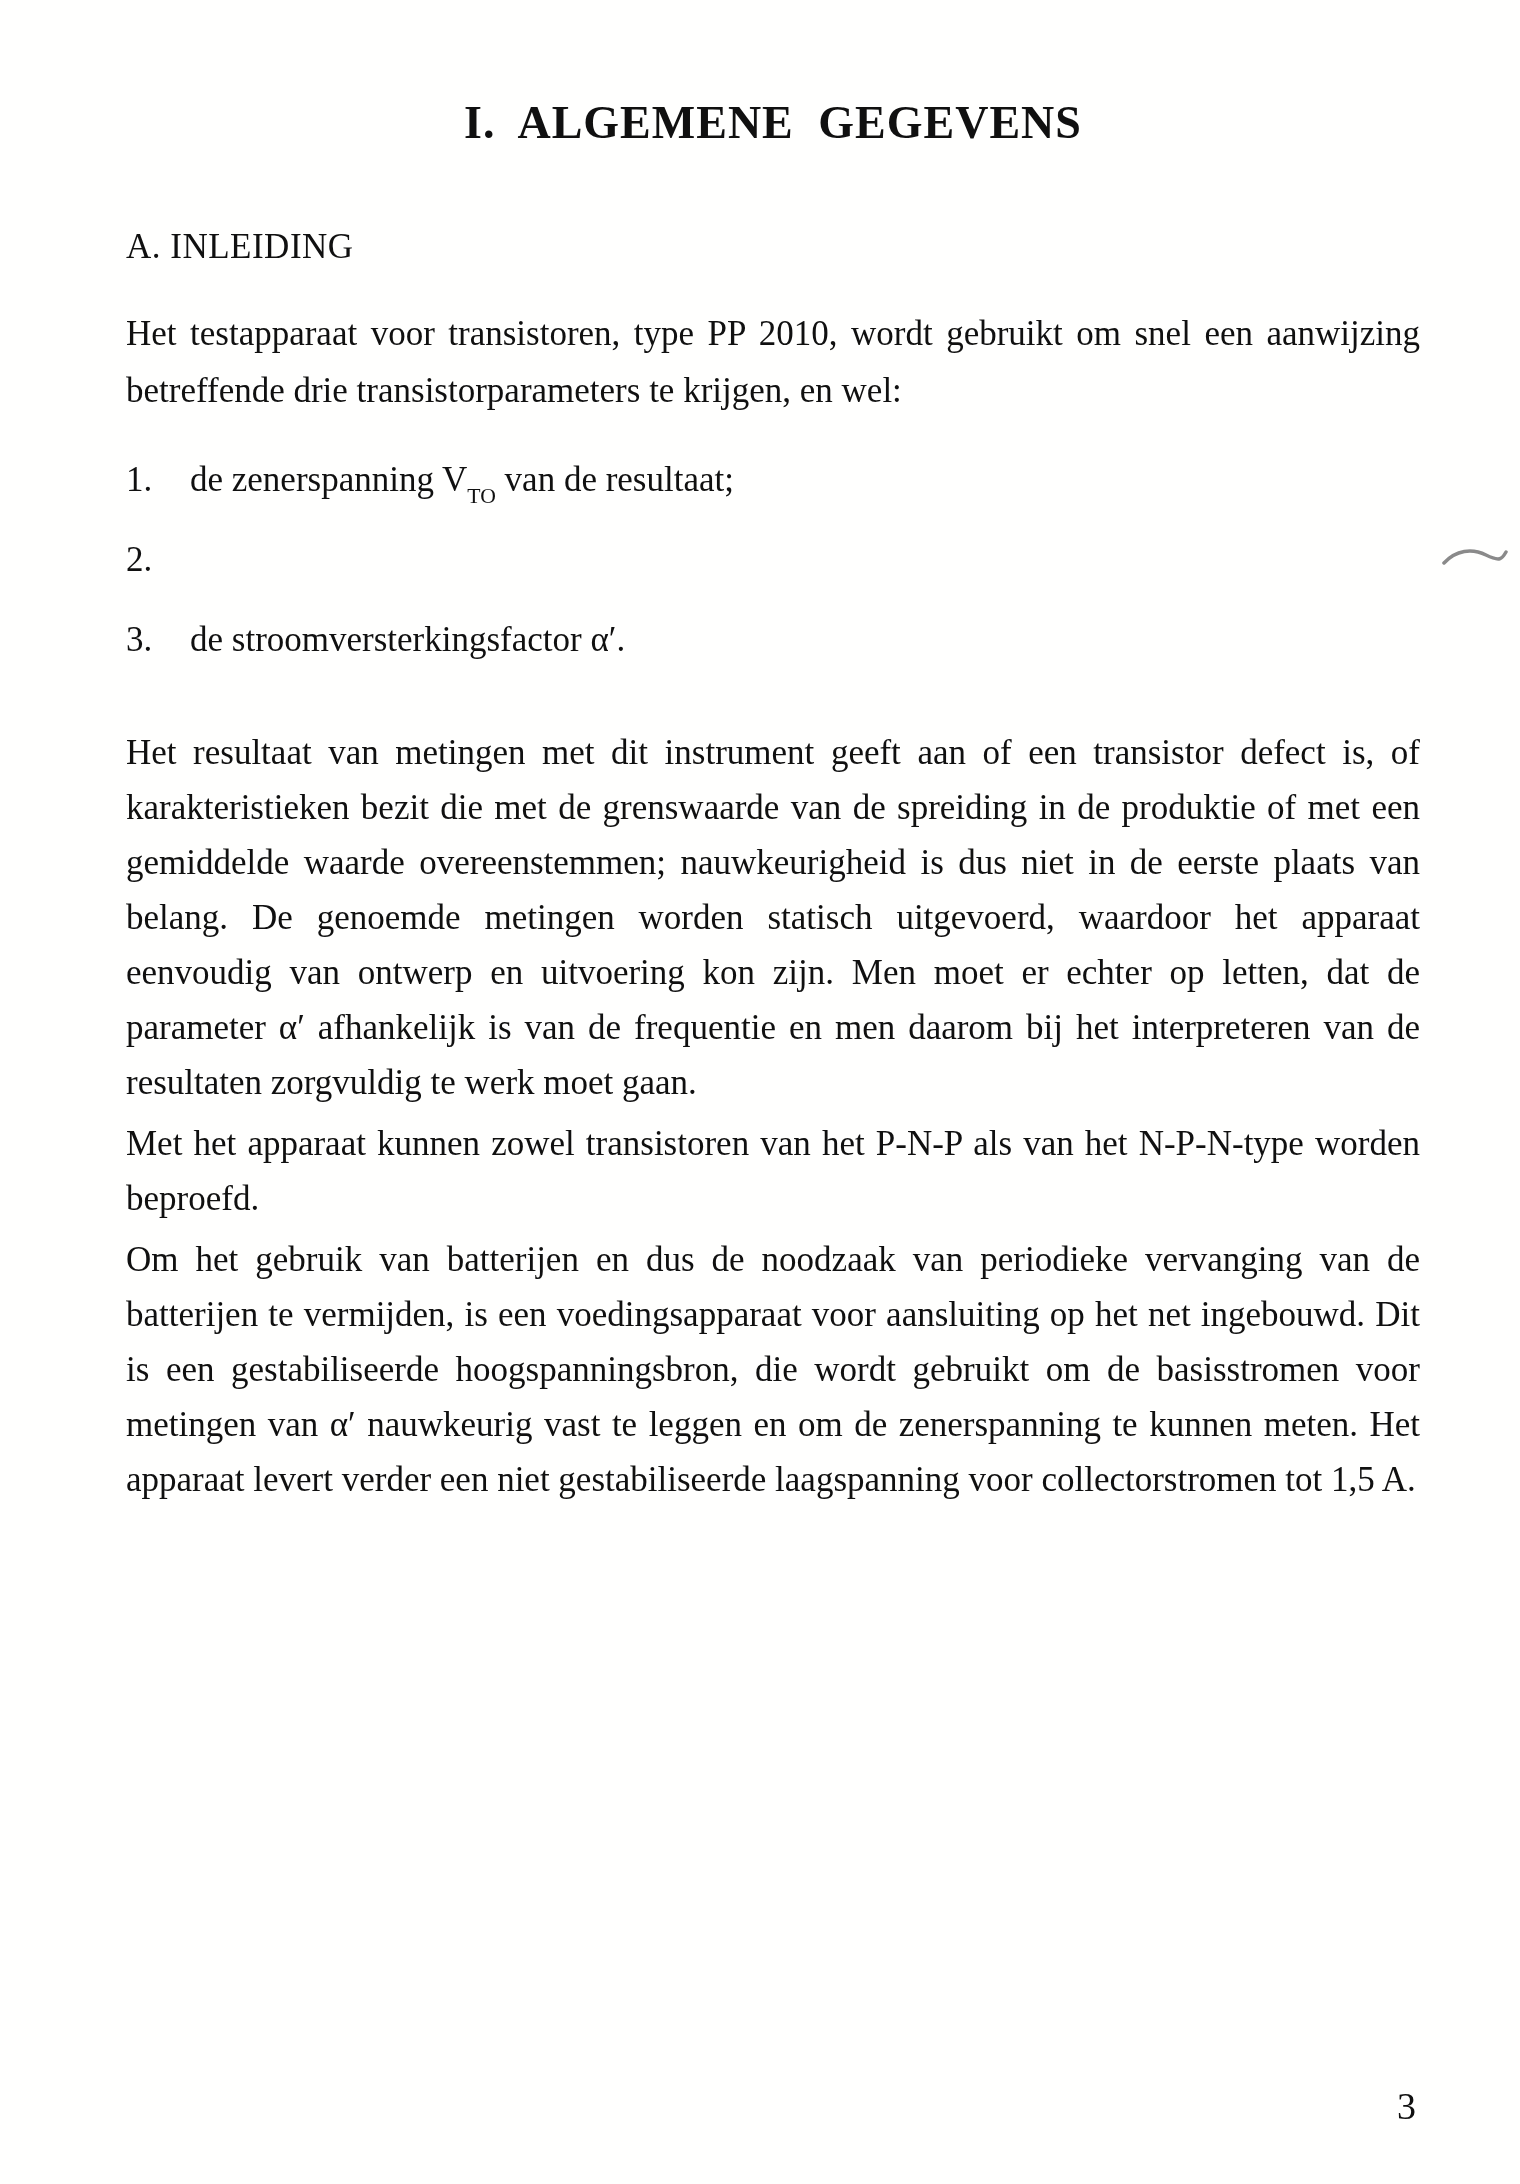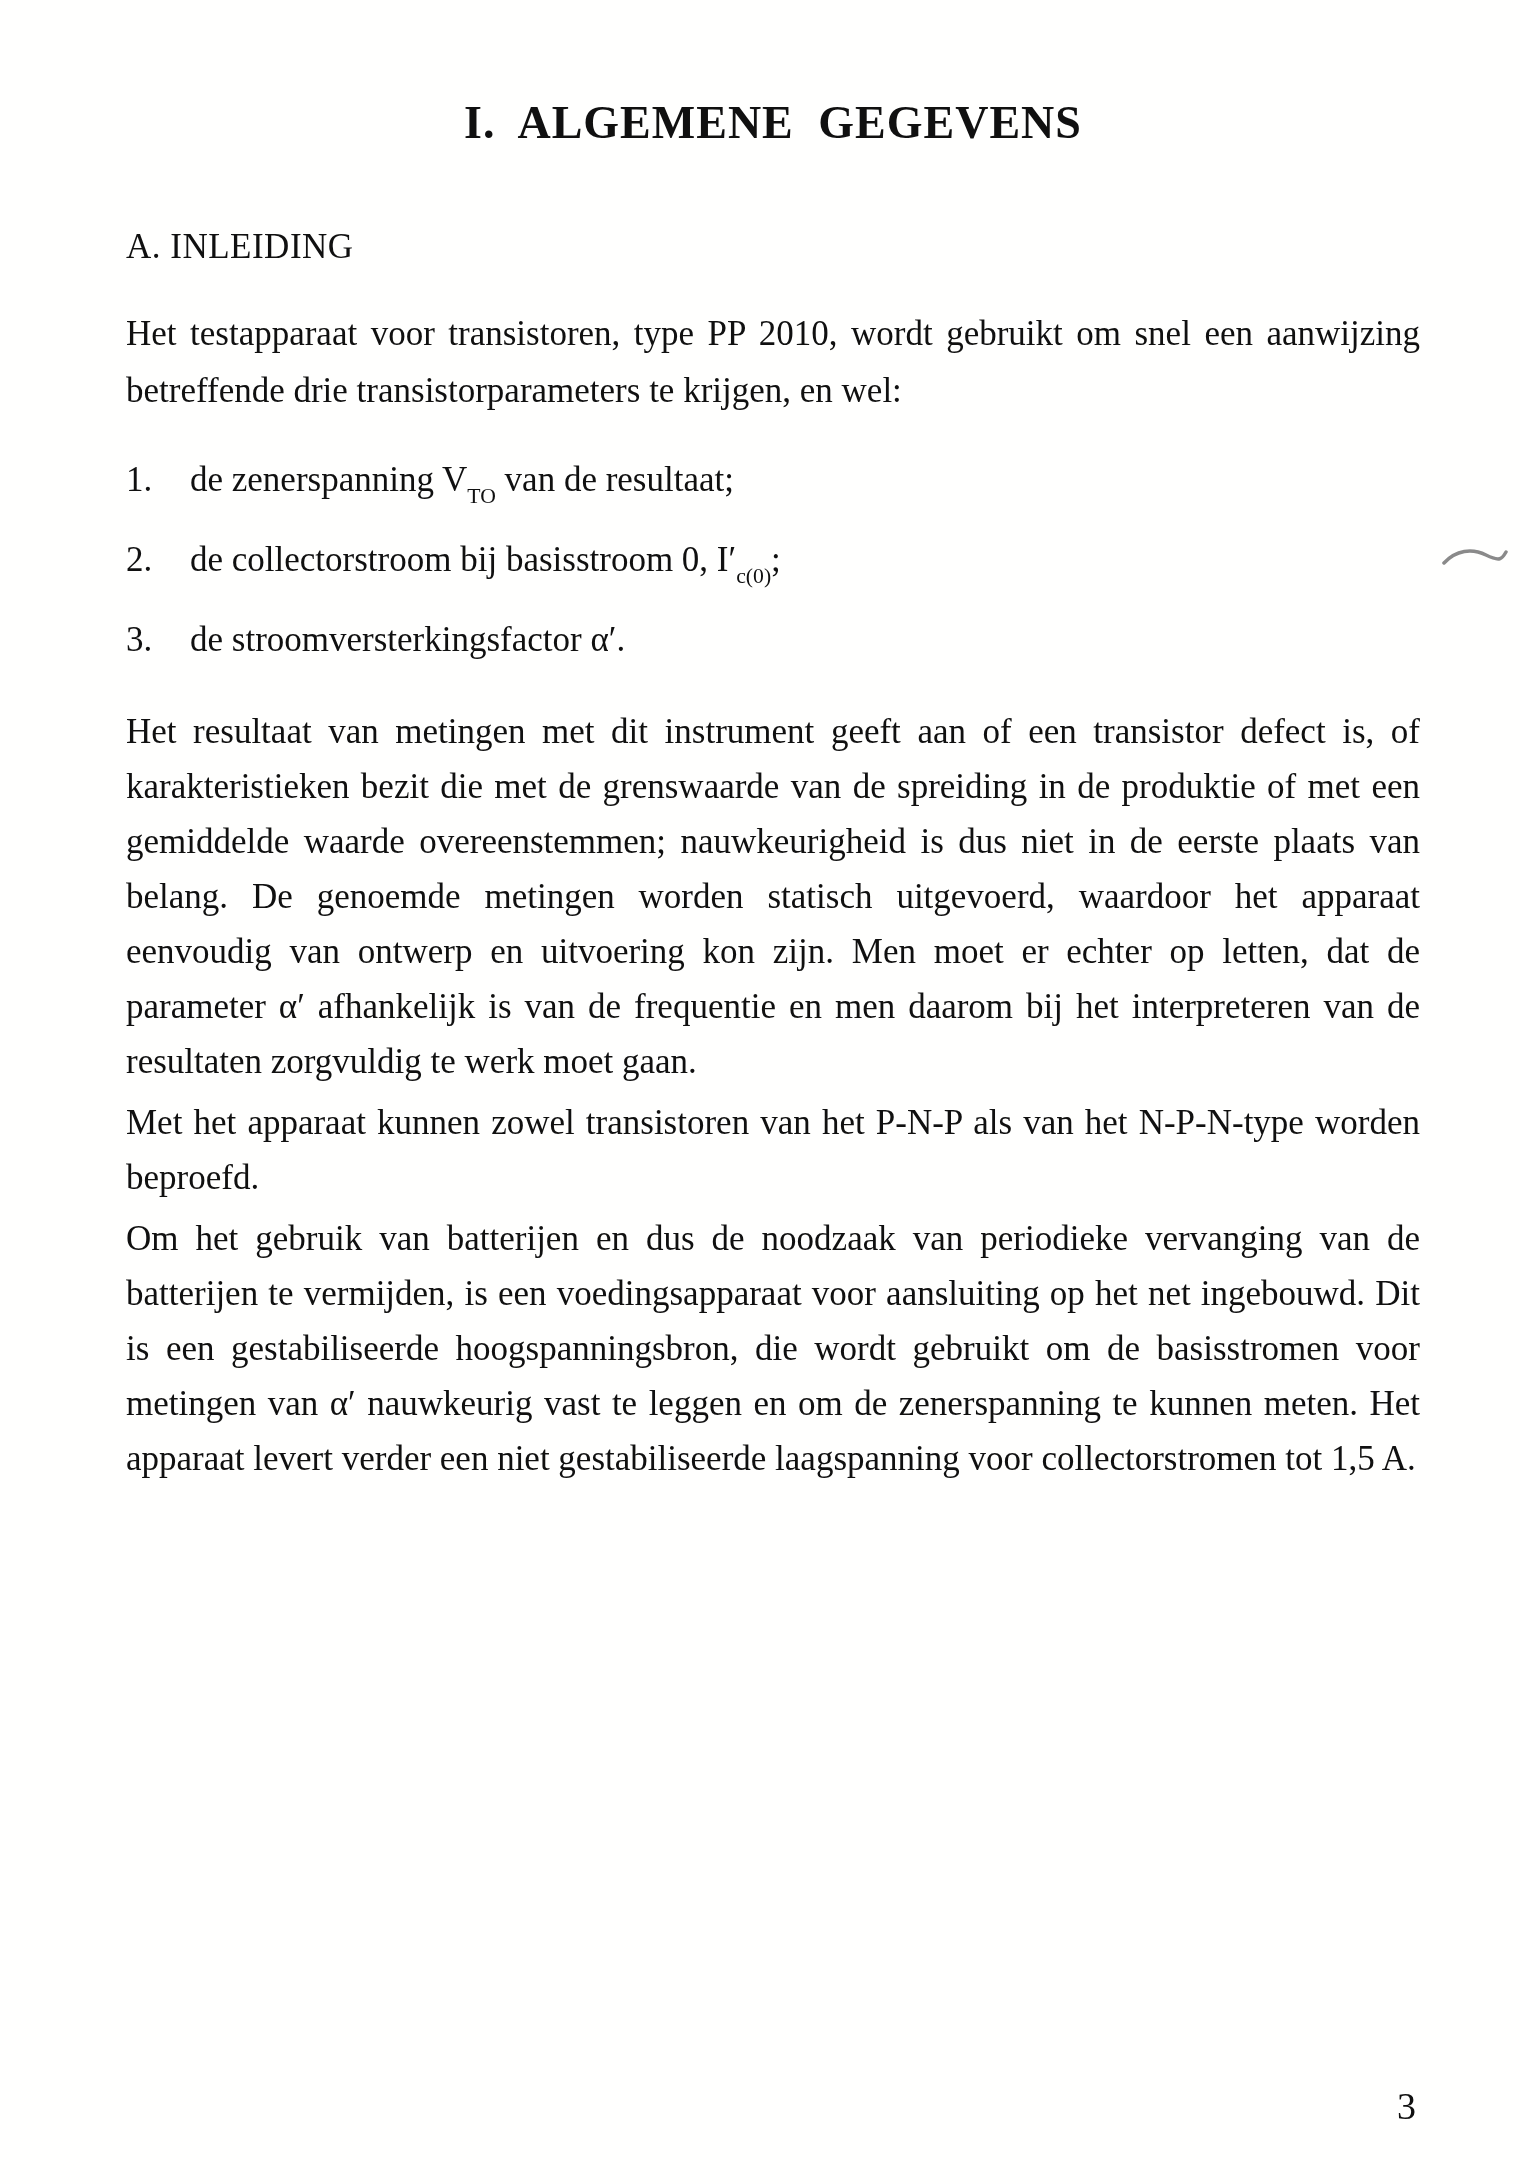--- a/index.html
+++ b/index.html
@@ -54,21 +54,21 @@
     flex: none;
     width: 64px;
   }
   .body-paragraph {
     margin: 6px 0 0 0;
     font-size: 35px;
     line-height: 55px;
     text-align: justify;
   }
   .body-paragraph.first {
-    margin-top: 37px;
+    margin-top: 58px;
   }
   sub {
     font-size: 0.62em;
     line-height: 0;
     position: relative;
     bottom: -0.18em;
   }
   .page-number {
     position: absolute;
     right: 104px;
@@ -95,21 +95,20 @@
 
     <div class="numbered-list">
 
       <div class="list-item">
         <span class="num">1.</span>
         <span class="item-text"><span>de zenerspanning V</span><sub>TO</sub><span> van de resultaat;</span></span>
       </div>
 
       <div class="list-item">
         <span class="num">2.</span>
-        <span class="item-text"><span>de collectorstroom bij basisstroom 0, I′</span><sub>c(0)</sub><span>;</span></span>
       </div>
 
       <div class="list-item">
         <span class="num">3.</span>
         <span class="item-text"><span>de stroomversterkingsfactor α′.</span><sub></sub><span></span></span>
       </div>
 
     </div>
 
     <p class="body-paragraph first">Het resultaat van metingen met dit instrument geeft aan of een transistor defect is, of karakteristieken bezit die met de grenswaarde van de spreiding in de produktie of met een gemiddelde waarde overeenstemmen; nauwkeurigheid is dus niet in de eerste plaats van belang. De genoemde metingen worden statisch uitgevoerd, waardoor het apparaat eenvoudig van ontwerp en uitvoering kon zijn. Men moet er echter op letten, dat de parameter α′ afhankelijk is van de frequentie en men daarom bij het interpreteren van de resultaten zorgvuldig te werk moet gaan.</p>

